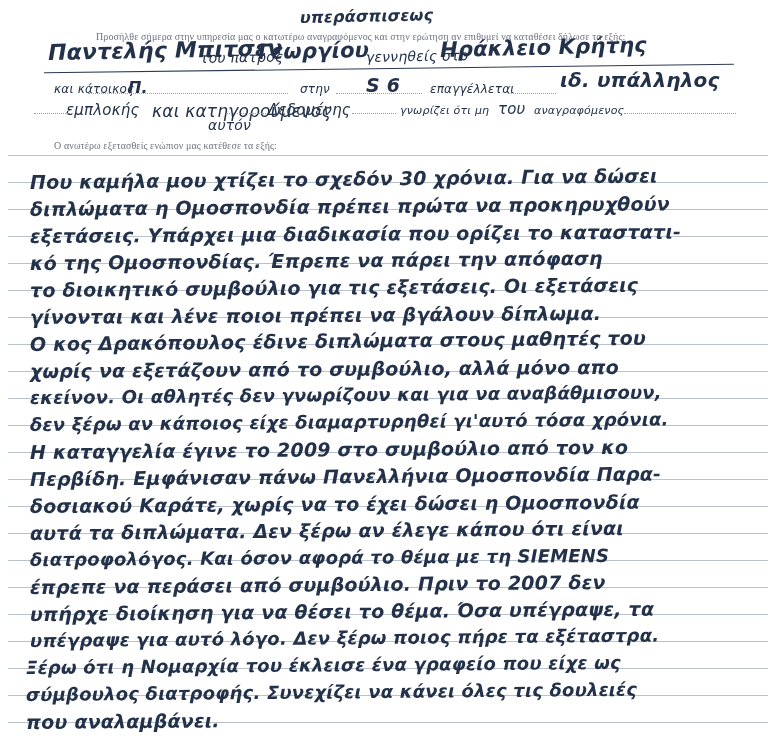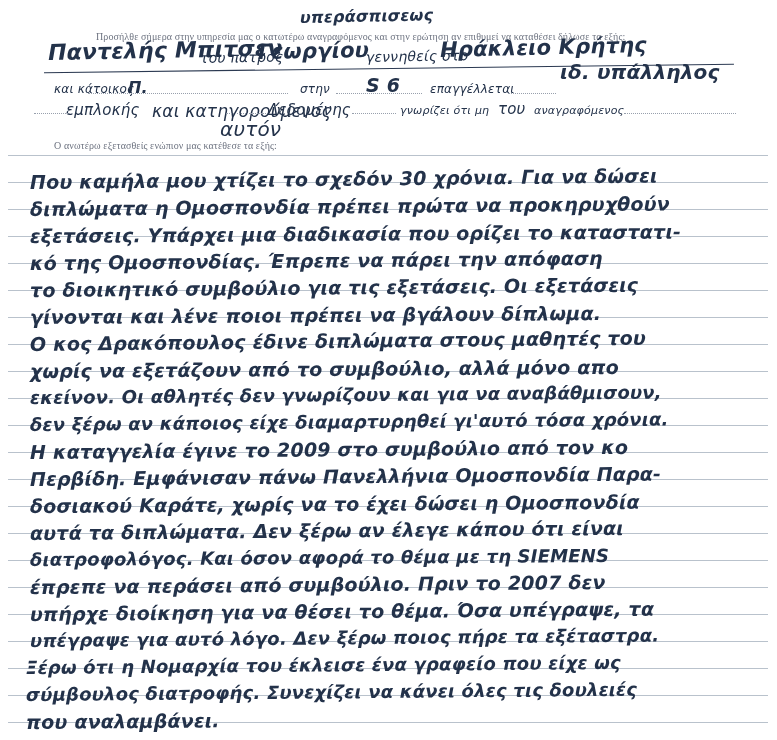--- a/index.html
+++ b/index.html
@@ -104,38 +104,38 @@
     <div class="hand sm hline" style="left:366px; top:49px; transform: rotate(-1deg); font-size:14px;">γεννηθείς στο</div>
     <div class="hand lg hline" style="left:440px; top:38px; transform: rotate(-1.4deg); font-size:21px;">Ηράκλειο Κρήτης</div>
 
     <div class="underline-hand" style="left:44px; top:68px; width:690px; transform: rotate(-0.7deg);"></div>
 
     <div class="hand sm hline" style="left:54px; top:82px; font-size:12px;">και κάτοικος</div>
     <div class="hand md hline" style="left:128px; top:78px; font-size:16px;">Π.</div>
     <div class="hand sm hline" style="left:300px; top:82px; font-size:12px;">στην</div>
     <div class="hand md hline" style="left:366px; top:74px; font-size:19px;">S 6</div>
     <div class="hand sm hline" style="left:430px; top:82px; font-size:12px;">επαγγέλλεται</div>
-    <div class="hand md hline" style="left:560px; top:60px; font-size:20px;">ιδ. υπάλληλος</div>
+    <div class="hand md hline" style="left:560px; top:68px; font-size:20px;">ιδ. υπάλληλος</div>
 
     <div class="dots" style="left:88px; top:93px; width:200px;"></div>
     <div class="dots" style="left:336px; top:93px; width:86px;"></div>
     <div class="dots" style="left:508px; top:93px; width:48px;"></div>
 
     <div class="hand sm hline" style="left:66px; top:101px; font-size:15px;">εμπλοκής</div>
     <div class="hand sm hline" style="left:152px; top:101px; font-size:17px;">και κατηγορούμενος</div>
     <div class="hand sm hline" style="left:268px; top:101px; font-size:15px;">Δεδομένης</div>
     <div class="hand sm hline" style="left:400px; top:104px; font-size:11px;text-align:center;">γνωρίζει ότι μη</div>
     <div class="hand sm hline" style="left:498px; top:100px; font-size:15px;">του</div>
     <div class="hand sm hline" style="left:534px; top:104px; font-size:11px;">αναγραφόμενος</div>
     <div class="dots" style="left:34px; top:113px; width:38px;"></div>
     <div class="dots" style="left:226px; top:113px; width:40px;"></div>
     <div class="dots" style="left:352px; top:113px; width:44px;"></div>
     <div class="dots" style="left:624px; top:113px; width:112px;"></div>
 
-    <div class="hand sm hline" style="left:220px; top:117px; font-size:20px;">αυτόν</div>
+    <div class="hand sm hline" style="left:208px; top:117px; font-size:14px;">αυτόν</div>
 
     <div class="printed" style="left:54px; top:140px;">Ο ανωτέρω εξετασθείς ενώπιον μας κατέθεσε τα εξής:</div>
   </div>
 
   <div id="ruled-body">
 
     <div class="rule" style="top:0px;"></div>
     <div class="rule" style="top:27px;"></div>
     <div class="rule" style="top:54px;"></div>
     <div class="rule" style="top:81px;"></div>

